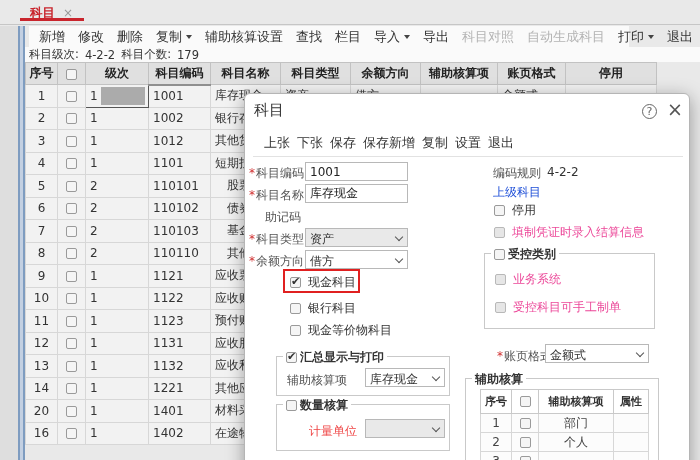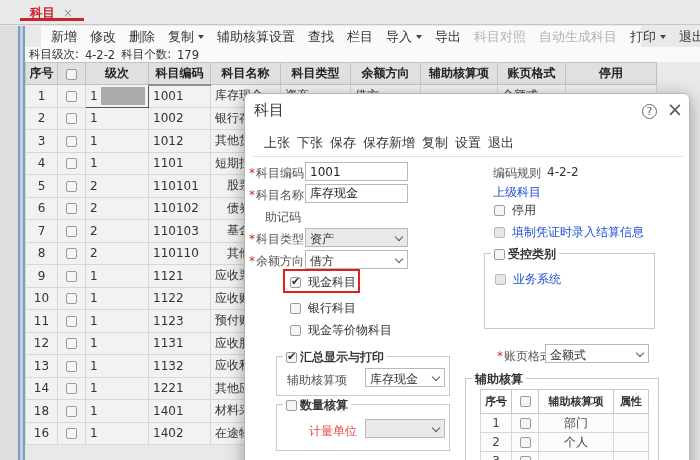--- a/index.html
+++ b/index.html
@@ -12,21 +12,21 @@
   .tab-label { color:#c9252d; font-weight:bold; font-size:12.5px; }
   .tab-close { color:#9a9a9a; font-size:12px; margin-left:8px; cursor:pointer; }
   .tab-underline { position:absolute; left:20px; top:18px; width:64px; height:3px; background:#c9252d; }
 
   
   .left-rail { position:absolute; left:0; top:26px; width:25px; height:434px; background:#dedede; }
   .splitter { position:absolute; left:18px; top:0; width:7px; height:434px; background:#c3d0e2; border-left:2px solid #7e9cc0; border-right:2px solid #7e9cc0; }
 
   
   .content { position:absolute; left:25px; top:26px; width:675px; height:434px; background:#e9e9e9; }
-  .toolbar { position:absolute; left:16px; top:0; width:600px; height:21px; background:#fafafa; display:flex; align-items:center; padding-left:10px;justify-content:space-between; }
+  .toolbar { position:absolute; left:4px; top:0; width:600px; height:21px; background:#fafafa; display:flex; align-items:center; padding-left:10px;justify-content:space-between; }
   .tb-item { font-size:13px; color:#333; margin-right:13px; white-space:nowrap; cursor:pointer; display:flex; align-items:center; }
   .tb-item.disabled { color:#b3b3b3; cursor:default; }
   .tb-caret { display:inline-block; width:0; height:0; border-left:3.5px solid transparent; border-right:3.5px solid transparent; border-top:4px solid #444; margin-left:4px; }
   .infobar { position:absolute; left:0; top:21px; width:675px; height:15px; background:#fafafa; font-size:11.5px; color:#333; padding-left:4px; display:flex; gap:6px; align-items:center; }
 
   
   table.grid { position:absolute; left:0; top:36px; border-collapse:collapse; table-layout:fixed; width:631px; background:#f2f2f2; }
   table.grid th { background:#e0e0e0; border:1px solid #c2c2c2; font-size:12px; font-weight:bold; color:#222; height:22px; text-align:center; overflow:hidden; white-space:nowrap; }
   table.grid td { border:1px solid #d7d7d7; height:22.5px; font-size:12px; color:#333; overflow:hidden; white-space:nowrap; padding:0 4px; background:#f2f2f2; }
   td.c { text-align:center; }
@@ -51,21 +51,21 @@
   .frow { position:absolute; left:4px; width:215px; height:19px; }
   .flabel { position:absolute; left:0; width:52px; text-align:right; font-size:12px; color:#555; top:3px; white-space:nowrap; }
   .required::before { content:"*"; color:#d03030; margin-right:1px; }
   .finput { position:absolute; left:56px; top:0; width:103px; height:19px; border:1px solid #b8b8b8; font-size:12px; color:#222; padding:0 4px; background:#fff; font-family:inherit; }
   .fselect { position:absolute; left:56px; top:0; width:103px; height:19px; border:1px solid #b8b8b8; background:#fff; font-size:12px; color:#333; padding:2px 16px 0 4px; cursor:pointer; }
   .fselect.gray { background:#e9e9e9; }
   .sel-arrow { position:absolute; right:5px; top:5px; width:6px; height:6px; border-right:1.5px solid #555; border-bottom:1.5px solid #555; transform:rotate(45deg); }
 
   .cbrow { position:absolute; display:flex; align-items:center; gap:7px; }
   .cbrow .lbl { font-size:12px; color:#333; white-space:nowrap; }
-  .cbrow .lbl.gray { color:#1d4ed8; }
+  .cbrow .lbl.gray { color:#ec4899; }
   .hl-box { position:absolute; left:38px; top:175px; width:77px; height:24px; border:2px solid #e02020; }
 
   .gbox { position:absolute; border:1px solid #c9c9c9; }
   .gbox .legend { position:absolute; left:6px; top:-8px; background:#fff; padding:0 3px; display:flex; align-items:center; gap:3px; }
   .gbox .legend .ltext { font-size:12px; font-weight:bold; color:#333; white-space:nowrap; }
 
   .rlabel { position:absolute; font-size:12px; color:#555; white-space:nowrap; }
   .rvalue { position:absolute; font-size:12px; color:#333; white-space:nowrap; }
 
   table.aux { border-collapse:collapse; table-layout:fixed; width:168px; position:absolute; left:14px; top:10px; background:#fff; }
@@ -327,21 +327,21 @@
           <td class="level">1</td>
           <td class="code">1221</td>
           <td>其他应收款</td>
           <td></td>
           <td></td>
           <td></td>
           <td></td>
           <td></td>
         </tr>
         <tr>
-          <td class="c">18</td>
+          <td class="c">20</td>
           <td class="c"><span class="cb"></span></td>
           <td class="level">1</td>
           <td class="code">1401</td>
           <td>材料采购</td>
           <td></td>
           <td></td>
           <td></td>
           <td></td>
           <td></td>
         </tr>
@@ -454,20 +454,24 @@
   </div>
 
   <div class="gbox" style="left:239px; top:159px; width:171px; height:76px">
     <div class="legend">
       <span class="cb"></span>
       <span class="ltext">受控类别</span>
     </div>
     <div class="cbrow" style="left:10px; top:17px">
       <span class="cb disabled"></span>
       <span class="lbl gray">业务系统</span>
+    </div>
+    <div class="cbrow" style="left:10px; top:45px">
+      <span class="cb disabled"></span>
+      <span class="lbl gray">受控科目可手工制单</span>
     </div>
   </div>
 
   <span class="rlabel required" style="left:252px; top:254px">账页格式</span>
   <div class="fselect" style="left:300px; top:250px; width:104px">
     <span>金额式</span>
     <span class="sel-arrow"></span>
   </div>
 
   <div class="gbox" style="left:220px; top:284px; width:194px; height:106px; border-bottom:none">

